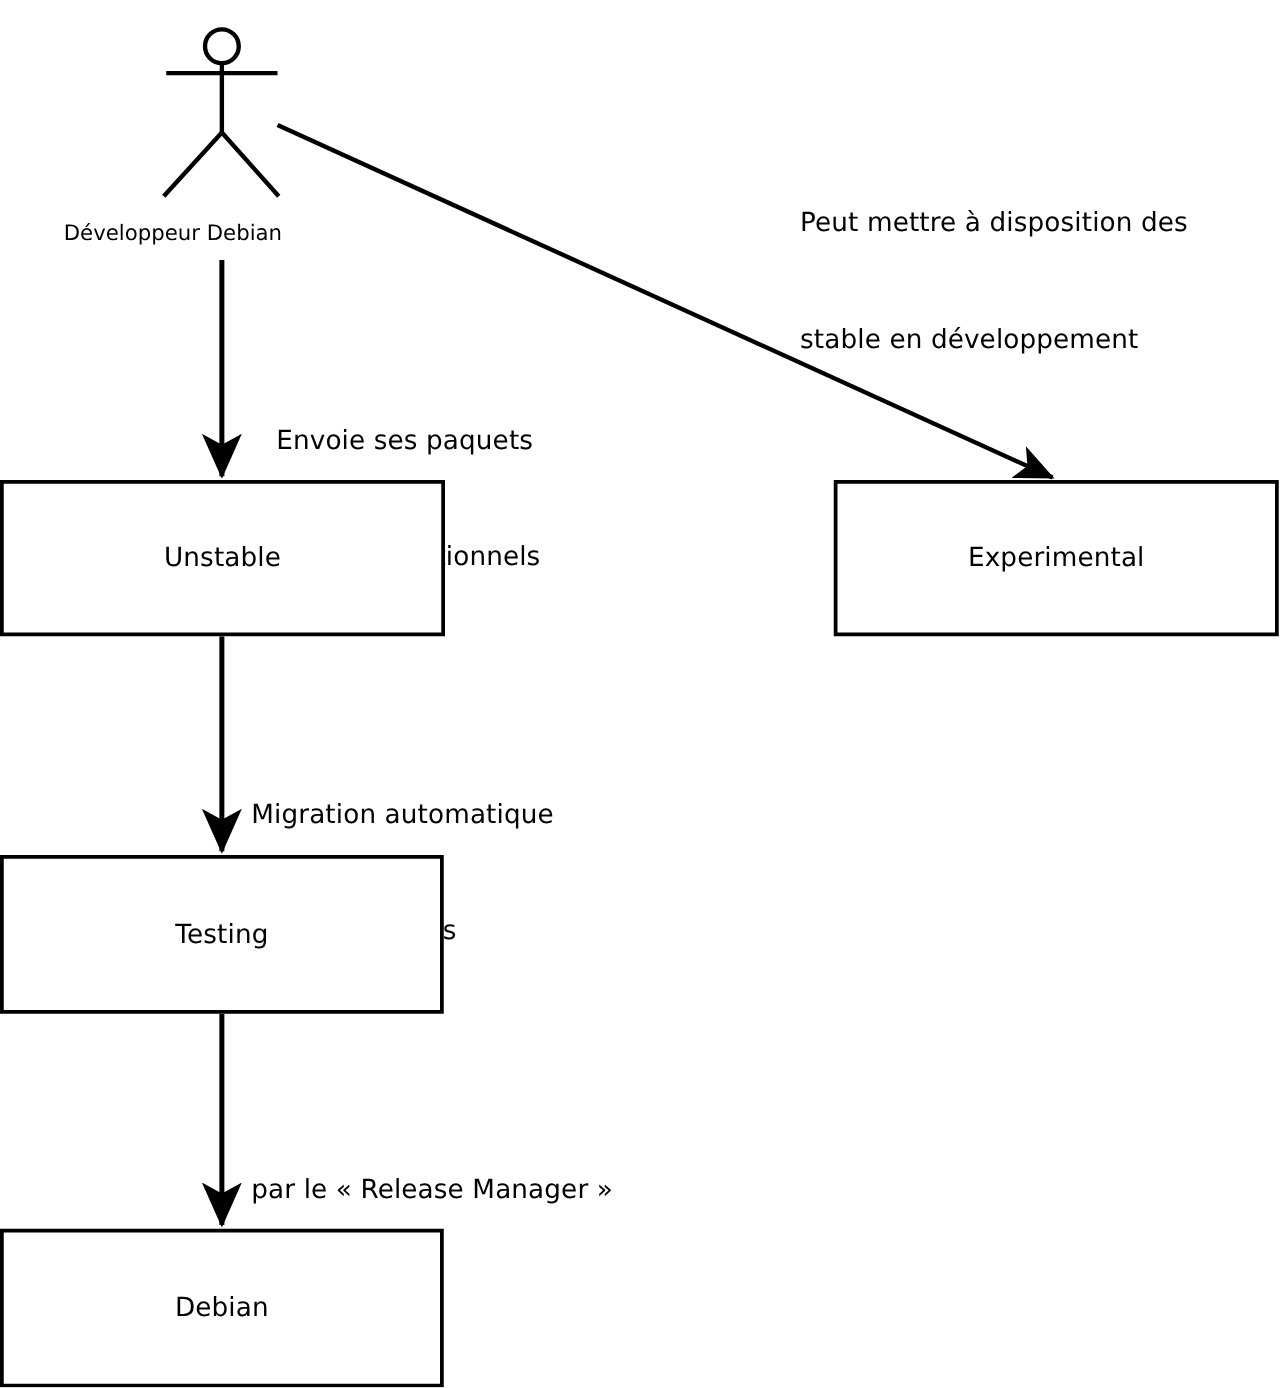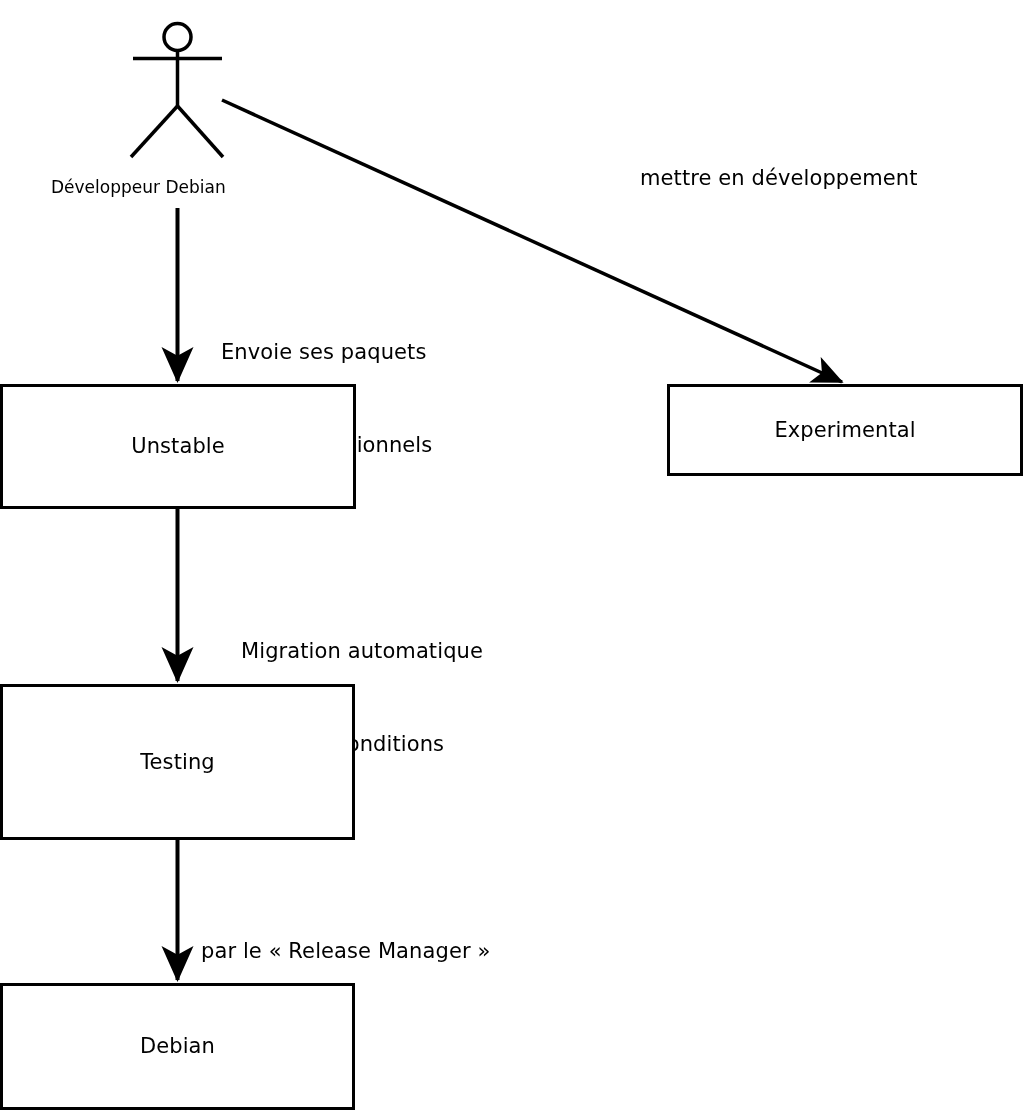--- a/index.html
+++ b/index.html
@@ -87,46 +87,47 @@
     <line x1="177.5" y1="208" x2="177.5" y2="381" stroke="#000000" stroke-width="4" marker-end="url(#arrowhead)"></line>
 
     <line x1="177.5" y1="509" x2="177.5" y2="681" stroke="#000000" stroke-width="4" marker-end="url(#arrowhead)"></line>
 
     <line x1="177.5" y1="811" x2="177.5" y2="980" stroke="#000000" stroke-width="4" marker-end="url(#arrowhead)"></line>
   </svg>
 
   <div class="actor-label" style="left:51px; top:179px;">Développeur Debian</div>
 
   <div class="edge-label" style="left:640px; top:101px; text-align:left;">
-    <div>mettre en développement</div>
+    <div>Peut mettre à disposition des</div>
+    <div>stable en développement</div>
   </div>
 
   <div class="edge-label" style="left:201px; top:275px; text-align:left;margin-left:20px;">
     <div>Envoie ses paquets</div>
     <div>Debian fonctionnels</div>
   </div>
 
-  <div class="edge-label" style="left:201px; top:574px; text-align:center;margin-left:40px;">
+  <div class="edge-label" style="left:201px; top:574px; text-align:left;">
     <div>Migration automatique</div>
     <div>sous conditions</div>
   </div>
 
   <div class="edge-label" style="left:201px; top:874px; text-align:left;">
     <div>par le « Release Manager »</div>
   </div>
 
   <div class="node-box" style="left:0px; top:384px; width:356px; height:125px;">
     <span class="node-label">Unstable</span>
   </div>
 
-  <div class="node-box" style="left:667px; top:384px; width:356px; height:92px;">
+  <div class="node-box" style="left:667px; top:384px; width:356px; height:125px;">
     <span class="node-label">Experimental</span>
   </div>
 
-  <div class="node-box" style="left:0px; top:684px; width:355px; height:156px;">
+  <div class="node-box" style="left:0px; top:684px; width:355px; height:127px;">
     <span class="node-label">Testing</span>
   </div>
 
   <div class="node-box" style="left:0px; top:983px; width:355px; height:127px;">
     <span class="node-label">Debian</span>
   </div>
 
 </div>
 
 </body></html>

